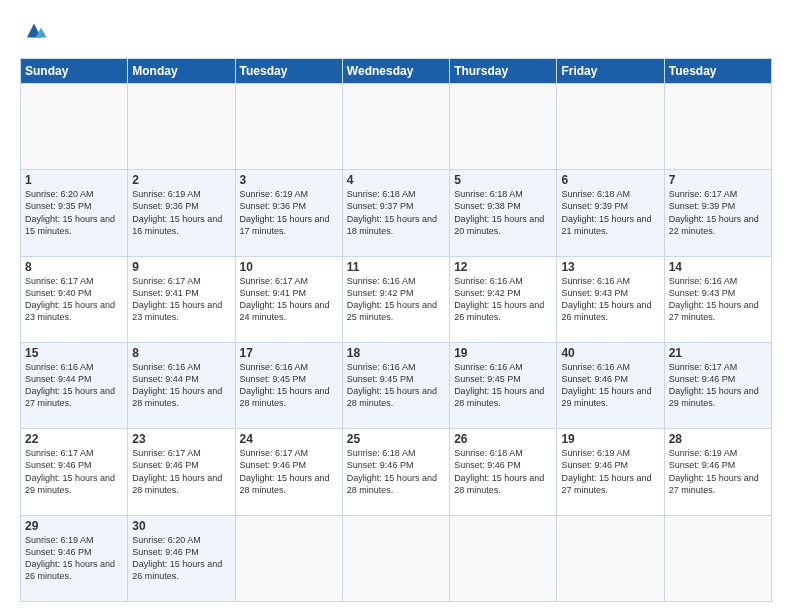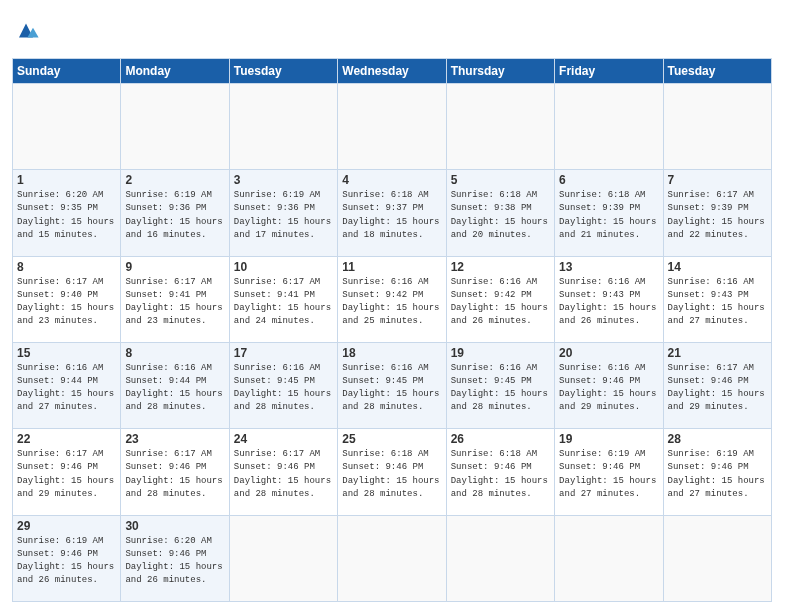--- a/index.html
+++ b/index.html
@@ -6,21 +6,21 @@
     body {
       width: 792px;
       height: 612px;
       font-family: Arial, sans-serif;
       background: #fff;
       overflow: hidden;
     }
     .page {
       width: 792px;
       height: 612px;
-      padding: 18px 20px 10px 12px;
+      padding: 18px 20px 10px 20px;
       display: flex;
       flex-direction: column;
     }
     .header {
       display: flex;
       justify-content: space-between;
       align-items: flex-start;
       margin-bottom: 12px;
     }
     .logo {
@@ -90,21 +90,20 @@
       font-size: 12px;
       font-weight: bold;
       color: #333;
       display: block;
       margin-bottom: 1px;
     }
     .cell-text {
       font-size: 9px;
       line-height: 1.35;
       color: #333;
-      font-family: Liberation Mono, monospace;
     }
     .empty-cell {
       background: #f9f9f9 !important;
     }
   </style>
 </head>
 <body>
 
 <div class="page">
   <div class="header">
@@ -164,21 +163,21 @@
           <td><span class="day-number">12</span><span class="cell-text">Sunrise: 6:16 AM<br>Sunset: 9:42 PM<br>Daylight: 15 hours and 26 minutes.</span></td>
           <td><span class="day-number">13</span><span class="cell-text">Sunrise: 6:16 AM<br>Sunset: 9:43 PM<br>Daylight: 15 hours and 26 minutes.</span></td>
           <td><span class="day-number">14</span><span class="cell-text">Sunrise: 6:16 AM<br>Sunset: 9:43 PM<br>Daylight: 15 hours and 27 minutes.</span></td>
         </tr>
         <tr>
           <td><span class="day-number">15</span><span class="cell-text">Sunrise: 6:16 AM<br>Sunset: 9:44 PM<br>Daylight: 15 hours and 27 minutes.</span></td>
           <td><span class="day-number">8</span><span class="cell-text">Sunrise: 6:16 AM<br>Sunset: 9:44 PM<br>Daylight: 15 hours and 28 minutes.</span></td>
           <td><span class="day-number">17</span><span class="cell-text">Sunrise: 6:16 AM<br>Sunset: 9:45 PM<br>Daylight: 15 hours and 28 minutes.</span></td>
           <td><span class="day-number">18</span><span class="cell-text">Sunrise: 6:16 AM<br>Sunset: 9:45 PM<br>Daylight: 15 hours and 28 minutes.</span></td>
           <td><span class="day-number">19</span><span class="cell-text">Sunrise: 6:16 AM<br>Sunset: 9:45 PM<br>Daylight: 15 hours and 28 minutes.</span></td>
-          <td><span class="day-number">20</span><span class="cell-text">Sunrise: 6:16 AM<br>Sunset: 9:46 PM<br>Daylight: 15 hours and 29 minutes.</span></td>
+          <td><span class="day-number">40</span><span class="cell-text">Sunrise: 6:16 AM<br>Sunset: 9:46 PM<br>Daylight: 15 hours and 29 minutes.</span></td>
           <td><span class="day-number">21</span><span class="cell-text">Sunrise: 6:17 AM<br>Sunset: 9:46 PM<br>Daylight: 15 hours and 29 minutes.</span></td>
         </tr>
         <tr>
           <td><span class="day-number">22</span><span class="cell-text">Sunrise: 6:17 AM<br>Sunset: 9:46 PM<br>Daylight: 15 hours and 29 minutes.</span></td>
           <td><span class="day-number">23</span><span class="cell-text">Sunrise: 6:17 AM<br>Sunset: 9:46 PM<br>Daylight: 15 hours and 28 minutes.</span></td>
           <td><span class="day-number">24</span><span class="cell-text">Sunrise: 6:17 AM<br>Sunset: 9:46 PM<br>Daylight: 15 hours and 28 minutes.</span></td>
           <td><span class="day-number">25</span><span class="cell-text">Sunrise: 6:18 AM<br>Sunset: 9:46 PM<br>Daylight: 15 hours and 28 minutes.</span></td>
           <td><span class="day-number">26</span><span class="cell-text">Sunrise: 6:18 AM<br>Sunset: 9:46 PM<br>Daylight: 15 hours and 28 minutes.</span></td>
           <td><span class="day-number">19</span><span class="cell-text">Sunrise: 6:19 AM<br>Sunset: 9:46 PM<br>Daylight: 15 hours and 27 minutes.</span></td>
           <td><span class="day-number">28</span><span class="cell-text">Sunrise: 6:19 AM<br>Sunset: 9:46 PM<br>Daylight: 15 hours and 27 minutes.</span></td>

